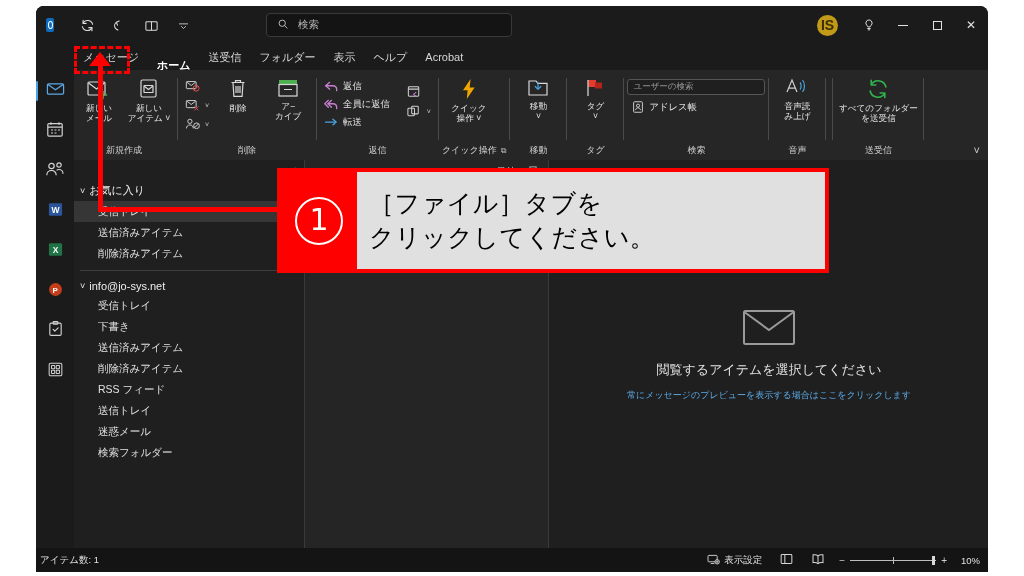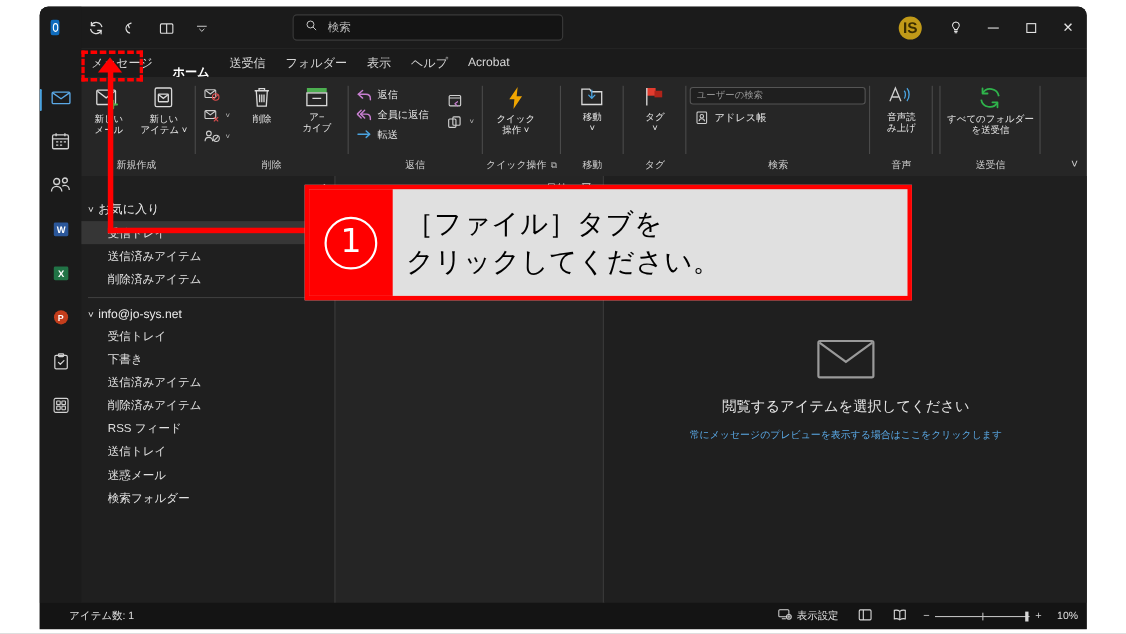--- a/index.html
+++ b/index.html
@@ -111,21 +111,21 @@
     font-size: 8.6px; color: #e7e7e7; text-align: center; line-height: 10px;
   }
   .small-col { display: flex; flex-direction: column; gap: 1px; padding-top: 2px; }
   .small-btn {
     display: flex; align-items: center; gap: 4px; padding: 2px 4px; border-radius: 3px;
   }
   .small-btn .lbl { font-size: 9.3px; color: #e7e7e7; white-space: nowrap; }
   .chev { font-size: 7px; color: #c8c8c8; }
   .ico { display: flex; align-items: center; justify-content: center; }
   .people-search {
-    width: 160px; height: 16px; background: #1f1f1f; border: 1px solid #555;
+    width: 138px; height: 16px; background: #1f1f1f; border: 1px solid #555;
     border-radius: 3px; font-size: 8.5px; color: #9a9a9a;
     display: flex; align-items: center; padding: 0 5px; margin-bottom: 2px;
   }
   .ribbon-collapse {
     position: absolute; right: 8px; bottom: 4px; color: #cfcfcf; font-size: 11px;
   }
   .dialog-launch { font-size: 8px; color: #bdbdbd; }
 
   
   .content { position: absolute; left: 0; top: 154px; width: 952px; height: 388px; background: #1f1f1f; }
@@ -184,21 +184,21 @@
   }
   .rp-title { font-size: 13px; color: #e6e6e6; }
   .rp-link { font-size: 9px; color: #5aa9e6; }
 
   
   .statusbar {
     position: absolute; left: 0; top: 542px; width: 952px; height: 24px;
     background: #141414; display: flex; align-items: center;
     font-size: 9.5px; color: #e0e0e0;
   }
-  .sb-left { padding-left: 27px; text-align: right; }
+  .sb-left { padding-left: 4px; text-align: right; }
   .sb-right {
     position: absolute; right: 8px; display: flex; align-items: center; gap: 10px;
   }
   .sb-btn { display: flex; align-items: center; gap: 4px; padding: 2px 4px; }
   .zoom-slider { display: flex; align-items: center; gap: 5px; }
   .zs-track { width: 86px; height: 1px; background: #bdbdbd; position: relative; }
   .zs-mid { position: absolute; left: 43px; top: -3px; width: 1px; height: 7px; background: #bdbdbd; }
   .zs-thumb { position: absolute; left: 82px; top: -4px; width: 3px; height: 9px; background: #d9d9d9; }
   .zs-sign { font-size: 10px; color: #cfcfcf; }
   .zoom-pct { width: 28px; text-align: right; }

